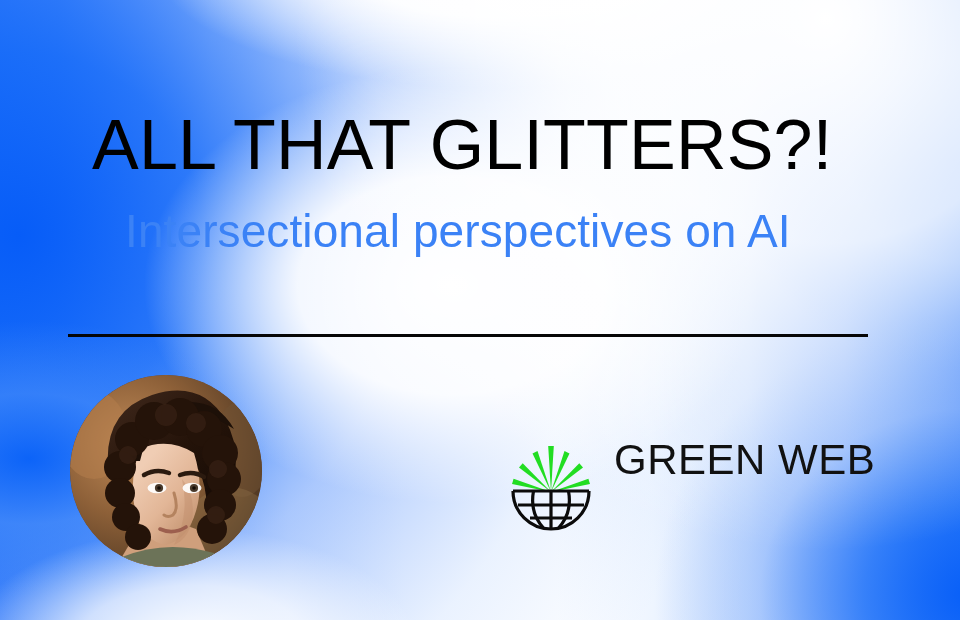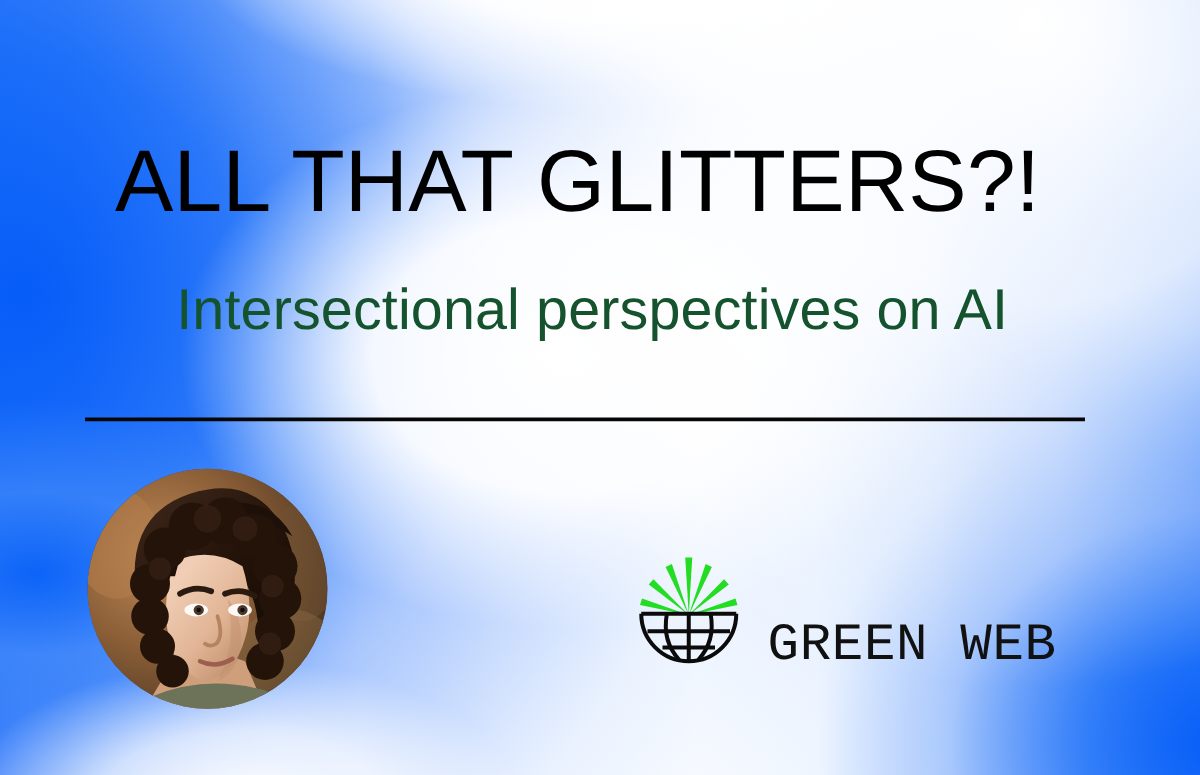--- a/index.html
+++ b/index.html
@@ -104,26 +104,26 @@
     line-height: 1;
     font-weight: 400;
     letter-spacing: 0.2px;
     color: #000000;
     white-space: nowrap;
   }
   .subtitle {
     position: absolute;
     left: 125px;
     top: 208px;
-    margin: 16px;
+    margin: 0;
     font-size: 46px;
     line-height: 1;
     font-weight: 400;
     letter-spacing: 0.1px;
-    color: #14532d;
+    color: #3b82f6;
     white-space: nowrap;
   }
 
   .divider {
     position: absolute;
     left: 68px;
     top: 334px;
     width: 800px;
     height: 3px;
     background: #060606;
@@ -141,22 +141,21 @@
     background: #6d4a33;
   }
   .portrait svg { display: block; }
 
   
   .logo {
     position: absolute;
     left: 508px;
     top: 440px;
     display: flex;
-    align-items: flex-end;
-    font-family: Liberation Mono, monospace;
+    align-items: flex-start;
   }
   .logo-mark {
     width: 88px;
     height: 96px;
     flex: 0 0 auto;
   }
   .logo-mark svg { display: block; }
   .logo-wordmark {
     margin-left: 18px;
     font-size: 42px;

